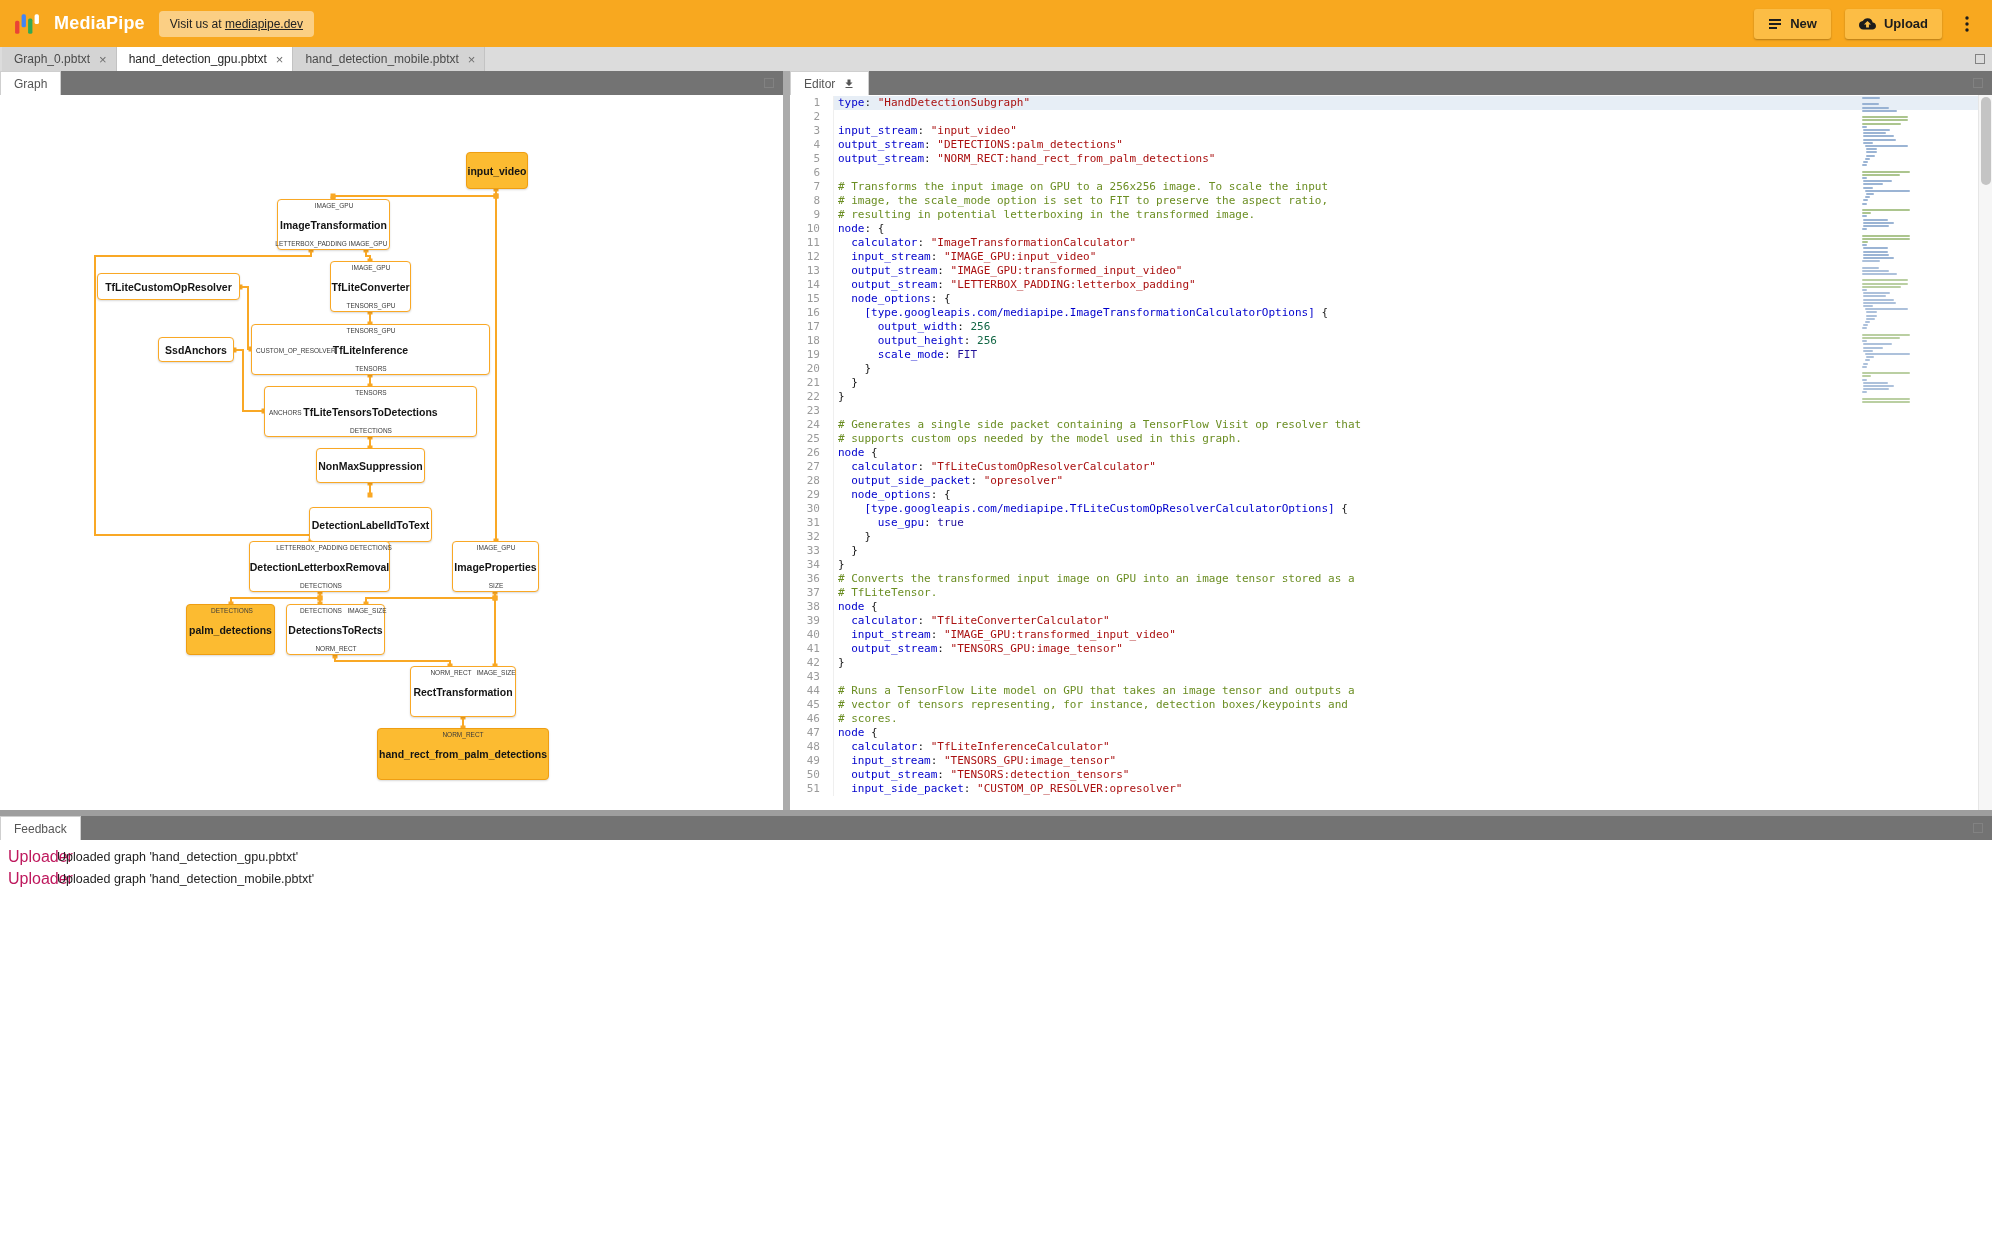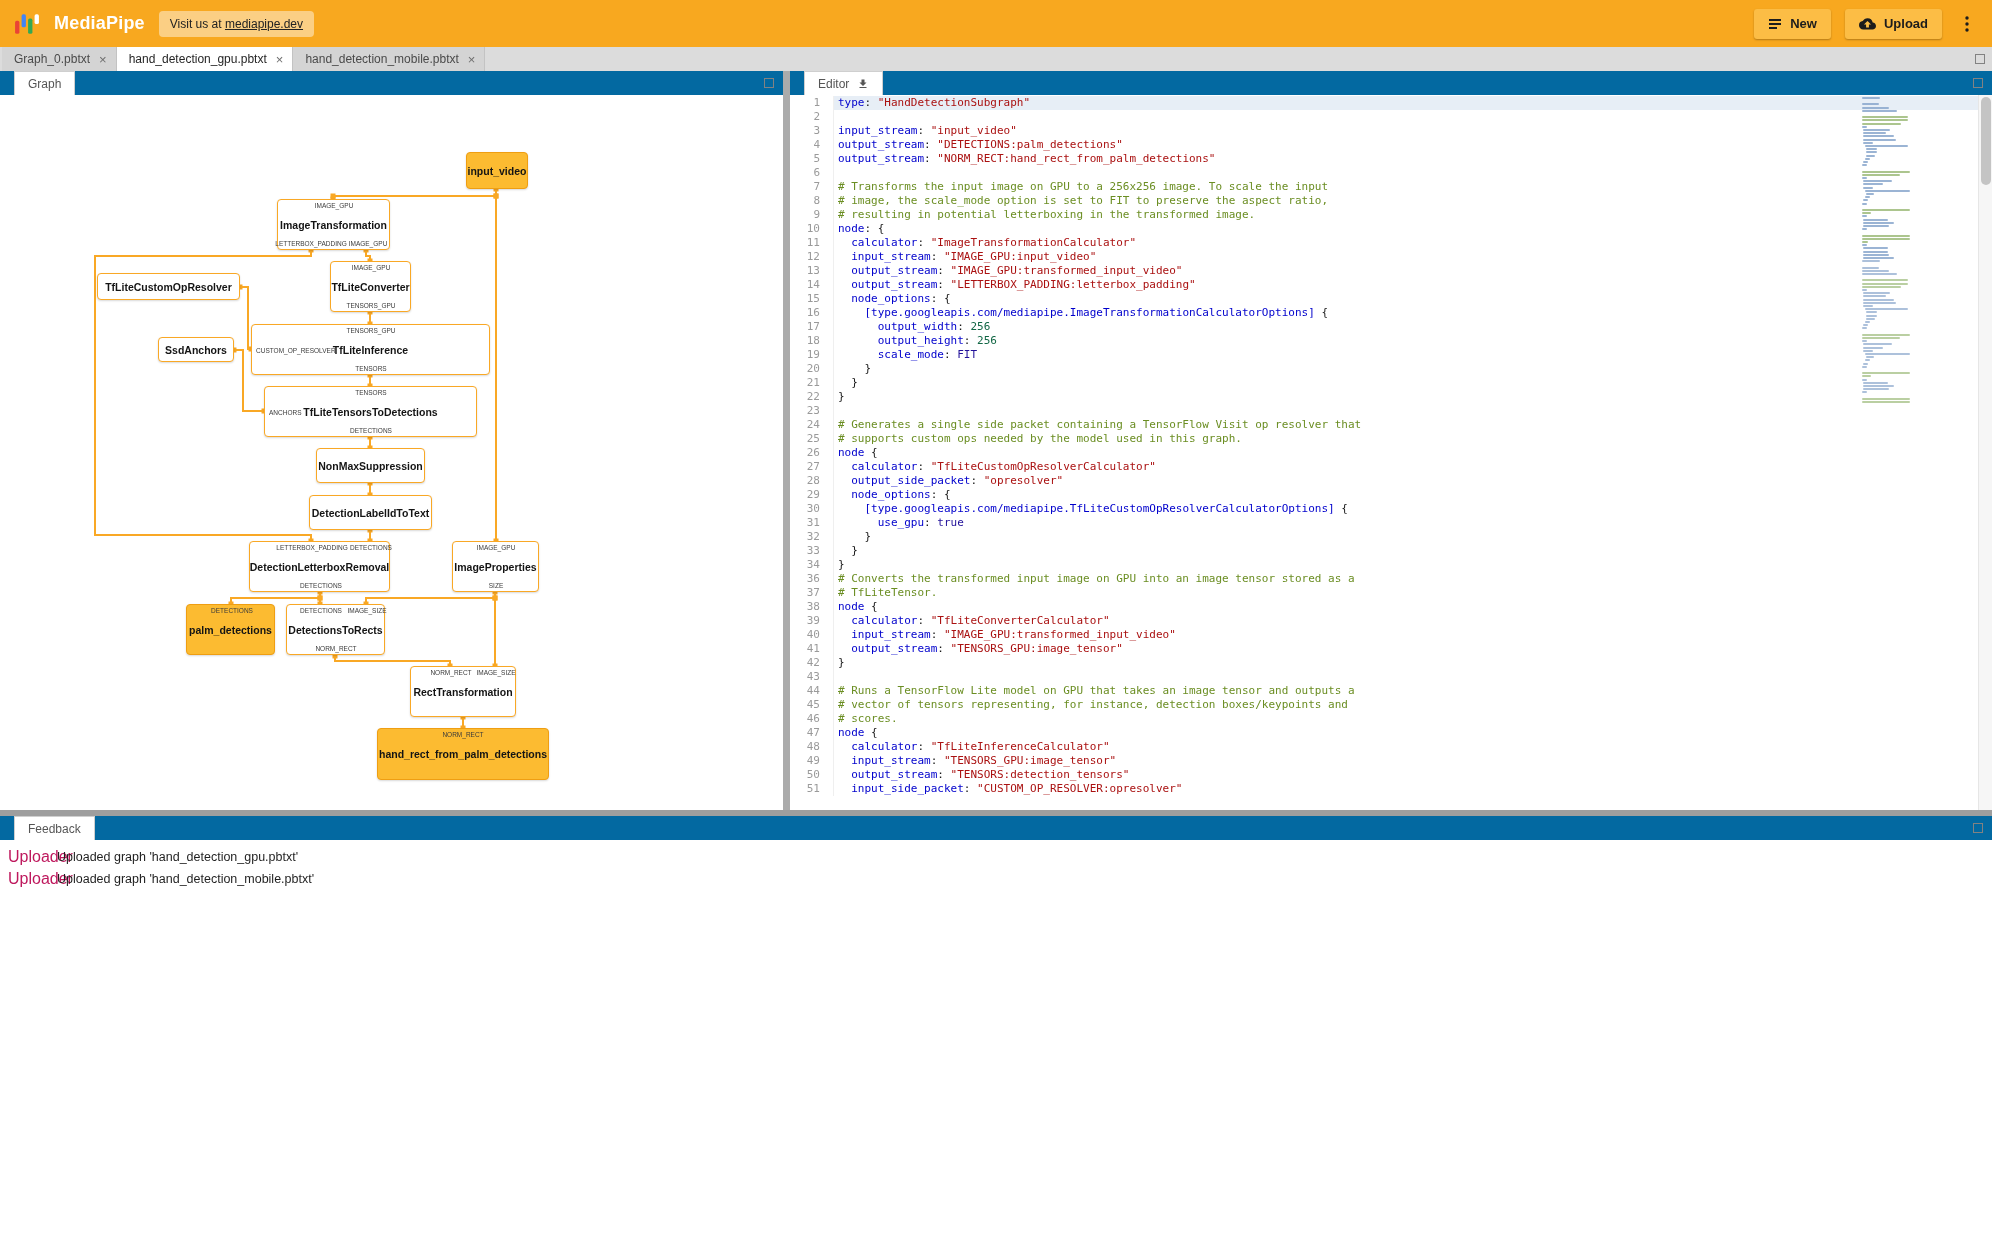--- a/index.html
+++ b/index.html
@@ -33,21 +33,21 @@
 
   .popout { width:10px; height:10px; border:1px solid #828282; background:transparent; cursor:pointer; }
 
   
   .graph-pane { position:absolute; left:0; top:71px; width:783px; height:739px; background:#fff; }
   .v-divider  { position:absolute; left:783px; top:71px; width:7px; height:739px; background:#ababab; cursor:col-resize; }
   .editor-pane{ position:absolute; left:790px; top:71px; width:1202px; height:739px; background:#fff; }
   .h-divider  { position:absolute; left:0; top:810px; width:100%; height:6px; background:#9e9e9e; cursor:row-resize; }
   .feedback-pane { position:absolute; left:0; top:816px; width:100%; height:426px; background:#fff; }
 
-  .pane-header { position:relative; height:24px; background:#0369a1; display:flex; align-items:stretch; padding-left:14px; }
+  .pane-header { position:relative; height:24px; background:#737373; display:flex; align-items:stretch; padding-left:0; }
   .pane-tab { display:flex; align-items:center; gap:8px; padding:0 13px; font-size:12px; color:#555;
               background:#fff; border:1px solid #cfcfcf; border-bottom:none; cursor:pointer; }
   .pane-header .popout { position:absolute; right:9px; top:7px; }
 
   
   .graph-canvas { position:relative; width:783px; height:715px; overflow:hidden; background:#fff; }
   .edges { position:absolute; left:0; top:0; }
   .edges polyline { stroke:#f9a825; stroke-width:2; fill:none; }
   .edges rect { fill:#f9a825; }
   .gnode { position:absolute; background:#fff; border:1.5px solid #f9a825; border-radius:4px;
@@ -236,21 +236,21 @@
         </div>
         <div class="gnode" style="left: 264px; top: 291px; width: 213px; height: 51px;">
           <div class="gtitle">TfLiteTensorsToDetections</div>
           <div class="gport top" style="left: 106px;">TENSORS</div>
           <div class="gport left">ANCHORS</div>
           <div class="gport bottom" style="left: 106px;">DETECTIONS</div>
         </div>
         <div class="gnode" style="left: 316px; top: 353px; width: 109px; height: 35px;">
           <div class="gtitle">NonMaxSuppression</div>
         </div>
-        <div class="gnode" style="left: 309px; top: 400px; width: 123px; height: 35px;">
+        <div class="gnode" style="left: 309px; top: 412px; width: 123px; height: 35px;">
           <div class="gtitle">DetectionLabelIdToText</div>
         </div>
         <div class="gnode" style="left: 249px; top: 446px; width: 141px; height: 51px;">
           <div class="gtitle">DetectionLetterboxRemoval</div>
           <div class="gport top" style="left: 62px;">LETTERBOX_PADDING</div>
           <div class="gport top" style="left: 121px;">DETECTIONS</div>
           <div class="gport bottom" style="left: 71px;">DETECTIONS</div>
         </div>
         <div class="gnode" style="left: 452px; top: 446px; width: 87px; height: 51px;">
           <div class="gtitle">ImageProperties</div>

